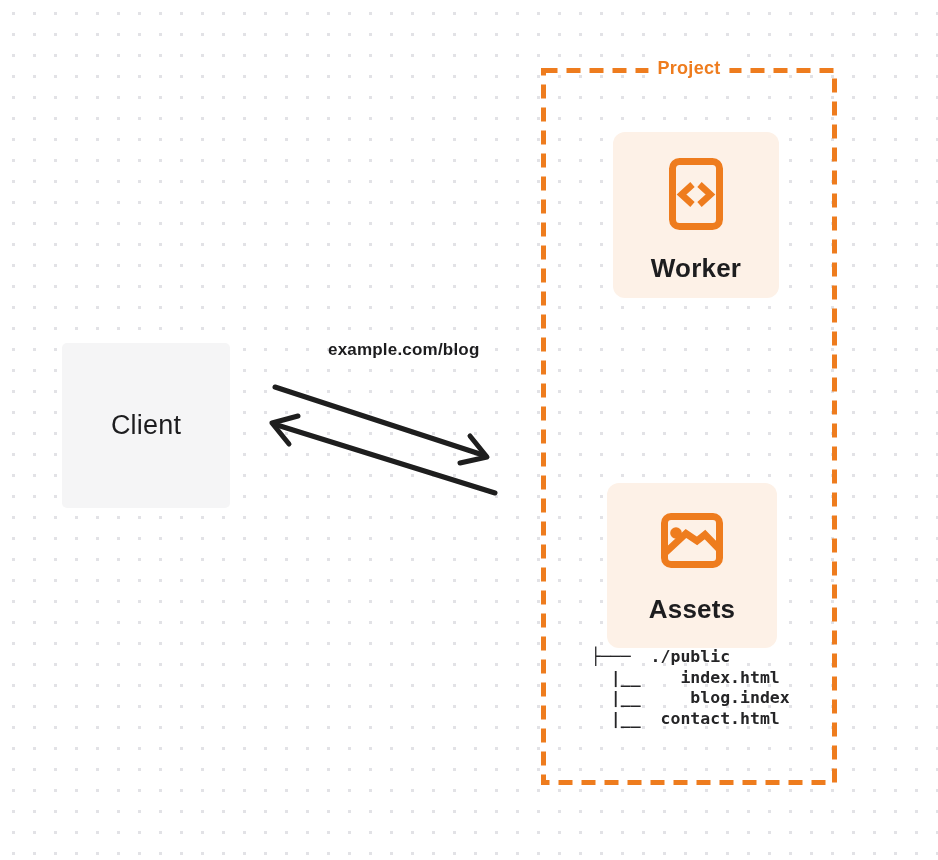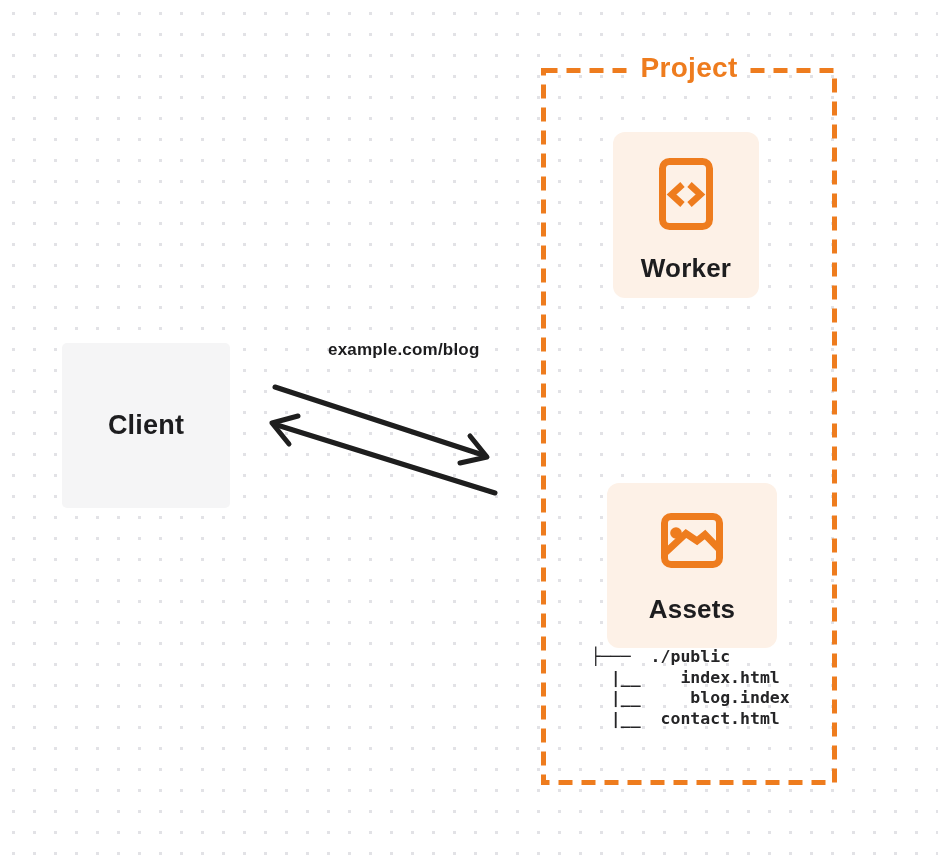--- a/index.html
+++ b/index.html
@@ -13,45 +13,45 @@
     background-position:3px 3px;
     font-family:"Liberation Sans",sans-serif;
   }
   
   .client-box{
     position:absolute;left:62px;top:343px;width:168px;height:165px;
     background:#f5f5f6;border-radius:5px;
     display:flex;align-items:center;justify-content:center;
   }
   .client-box span{
-    font-size:27px;font-weight:700;color:#1d1d1f;letter-spacing:.2px;
+    font-size:27px;font-weight:400;color:#1d1d1f;letter-spacing:.2px;
   }
   
   .request-label{
     position:absolute;left:280px;top:340px;
     font-size:17px;font-weight:700;color:#1c1c1e;letter-spacing:.2px;margin-left:48px;
   }
   
   .arrows{position:absolute;left:0;top:0;width:938px;height:860px;pointer-events:none;}
   .arrows line,.arrows polyline{fill:none;stroke-width:5;stroke-linecap:round;stroke-linejoin:round;}
   
   .project-box{position:absolute;left:541px;top:68px;width:296px;height:717px;}
   .project-border{position:absolute;left:0;top:0;width:296px;height:717px;}
   .project-label{
     position:absolute;top:-14px;left:50%;transform:translateX(-50%);
     background:#ffffff;padding:0 9px;
-    font-size:28px;font-weight:700;color:#ee7c1e;letter-spacing:.3px;line-height:28px;
+    font-size:18px;font-weight:700;color:#ee7c1e;letter-spacing:.3px;line-height:28px;
     white-space:nowrap;
   }
   
   .card{
     position:absolute;background:#fdf1e7;border-radius:12px;
     display:flex;flex-direction:column;align-items:center;
   }
-  .worker-card{left:72px;top:64px;width:146px;height:166px;}
+  .worker-card{left:72px;top:64px;width:166px;height:166px;}
   .assets-card{left:66px;top:415px;width:170px;height:165px;}
   .worker-card .card-icon{margin-top:26px;}
   .assets-card .card-icon{margin-top:30px;}
   .card-label{font-size:26px;font-weight:700;color:#1d1d1f;letter-spacing:.2px;}
   .worker-card .card-label{margin-top:23px;}
   .assets-card .card-label{margin-top:26px;}
   .card-icon *{vector-effect:none;}
   
   .file-tree{
     position:absolute;left:50px;top:579px;margin:0;

